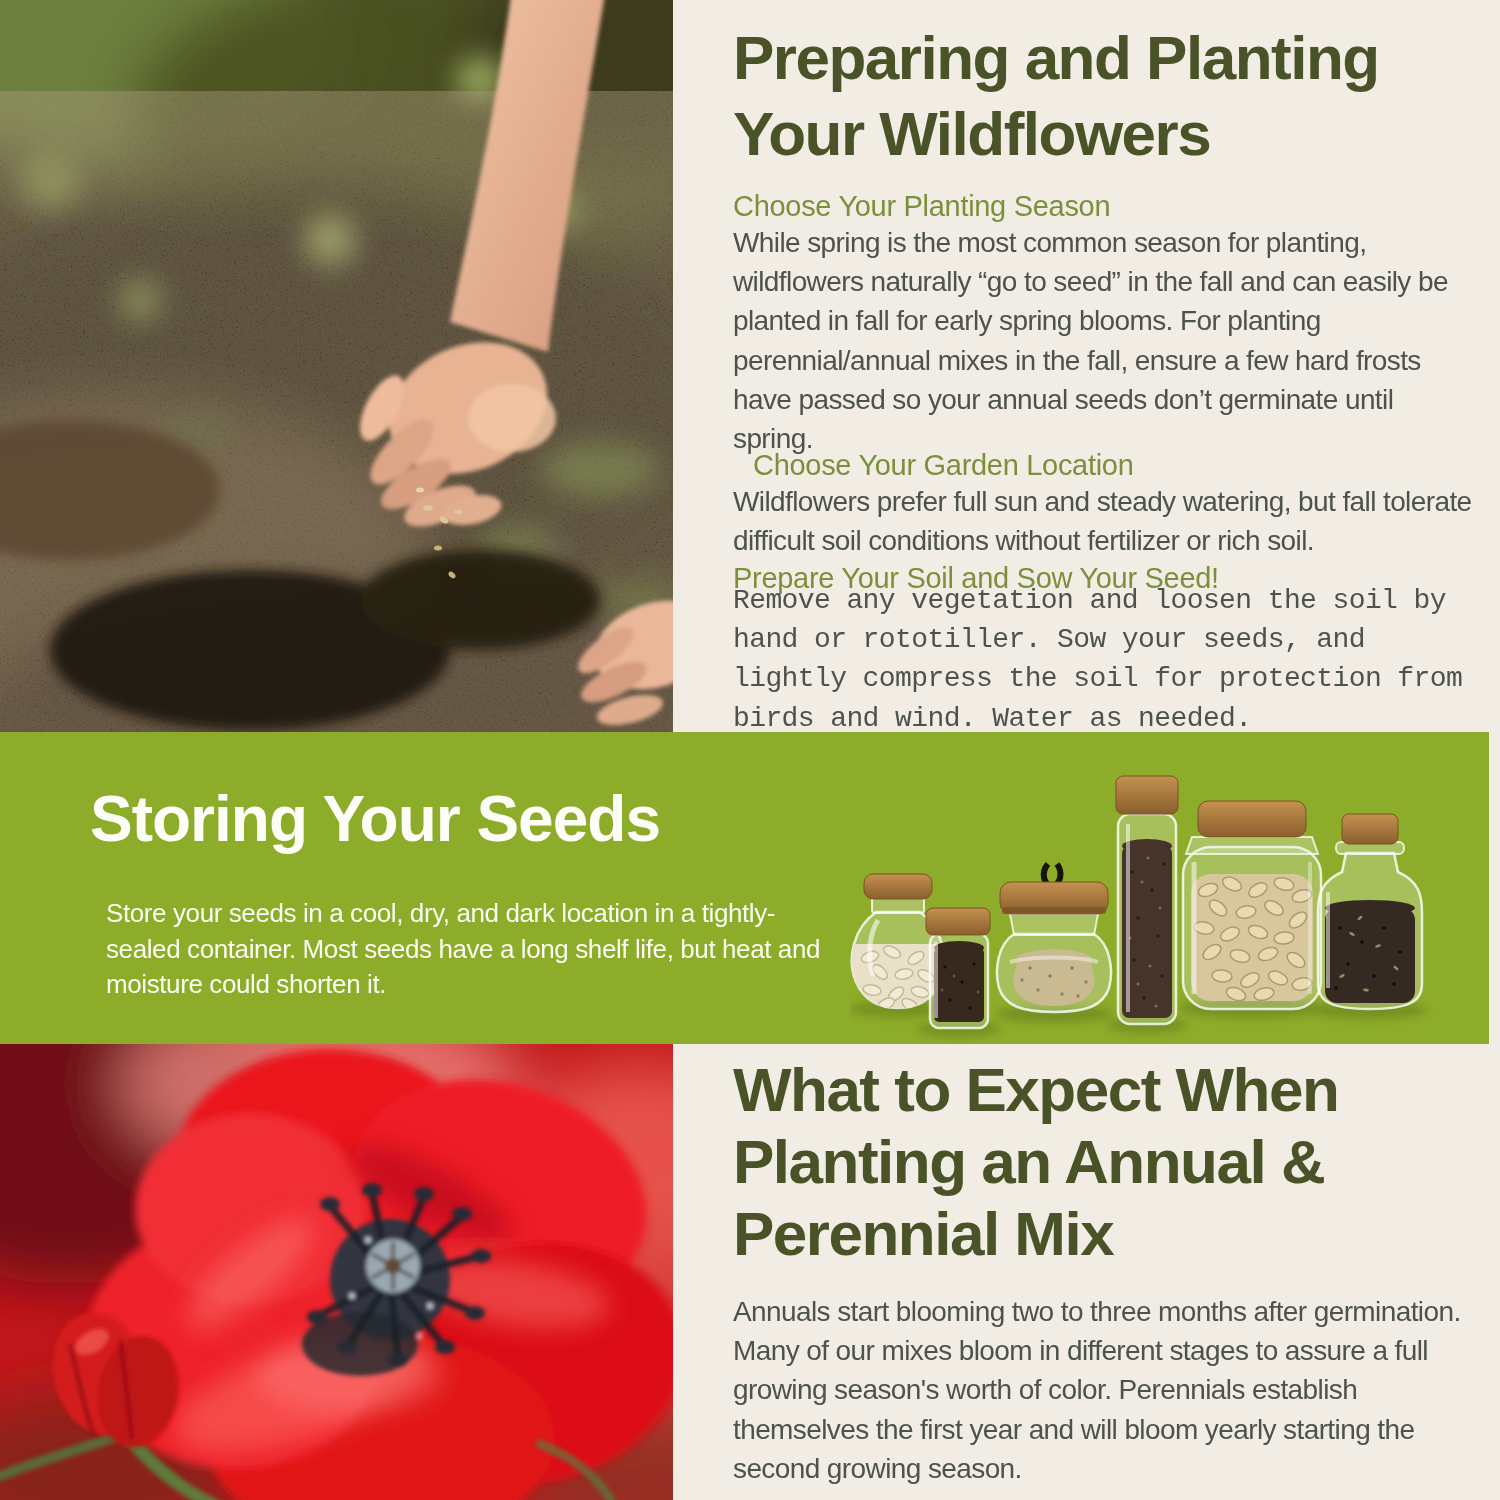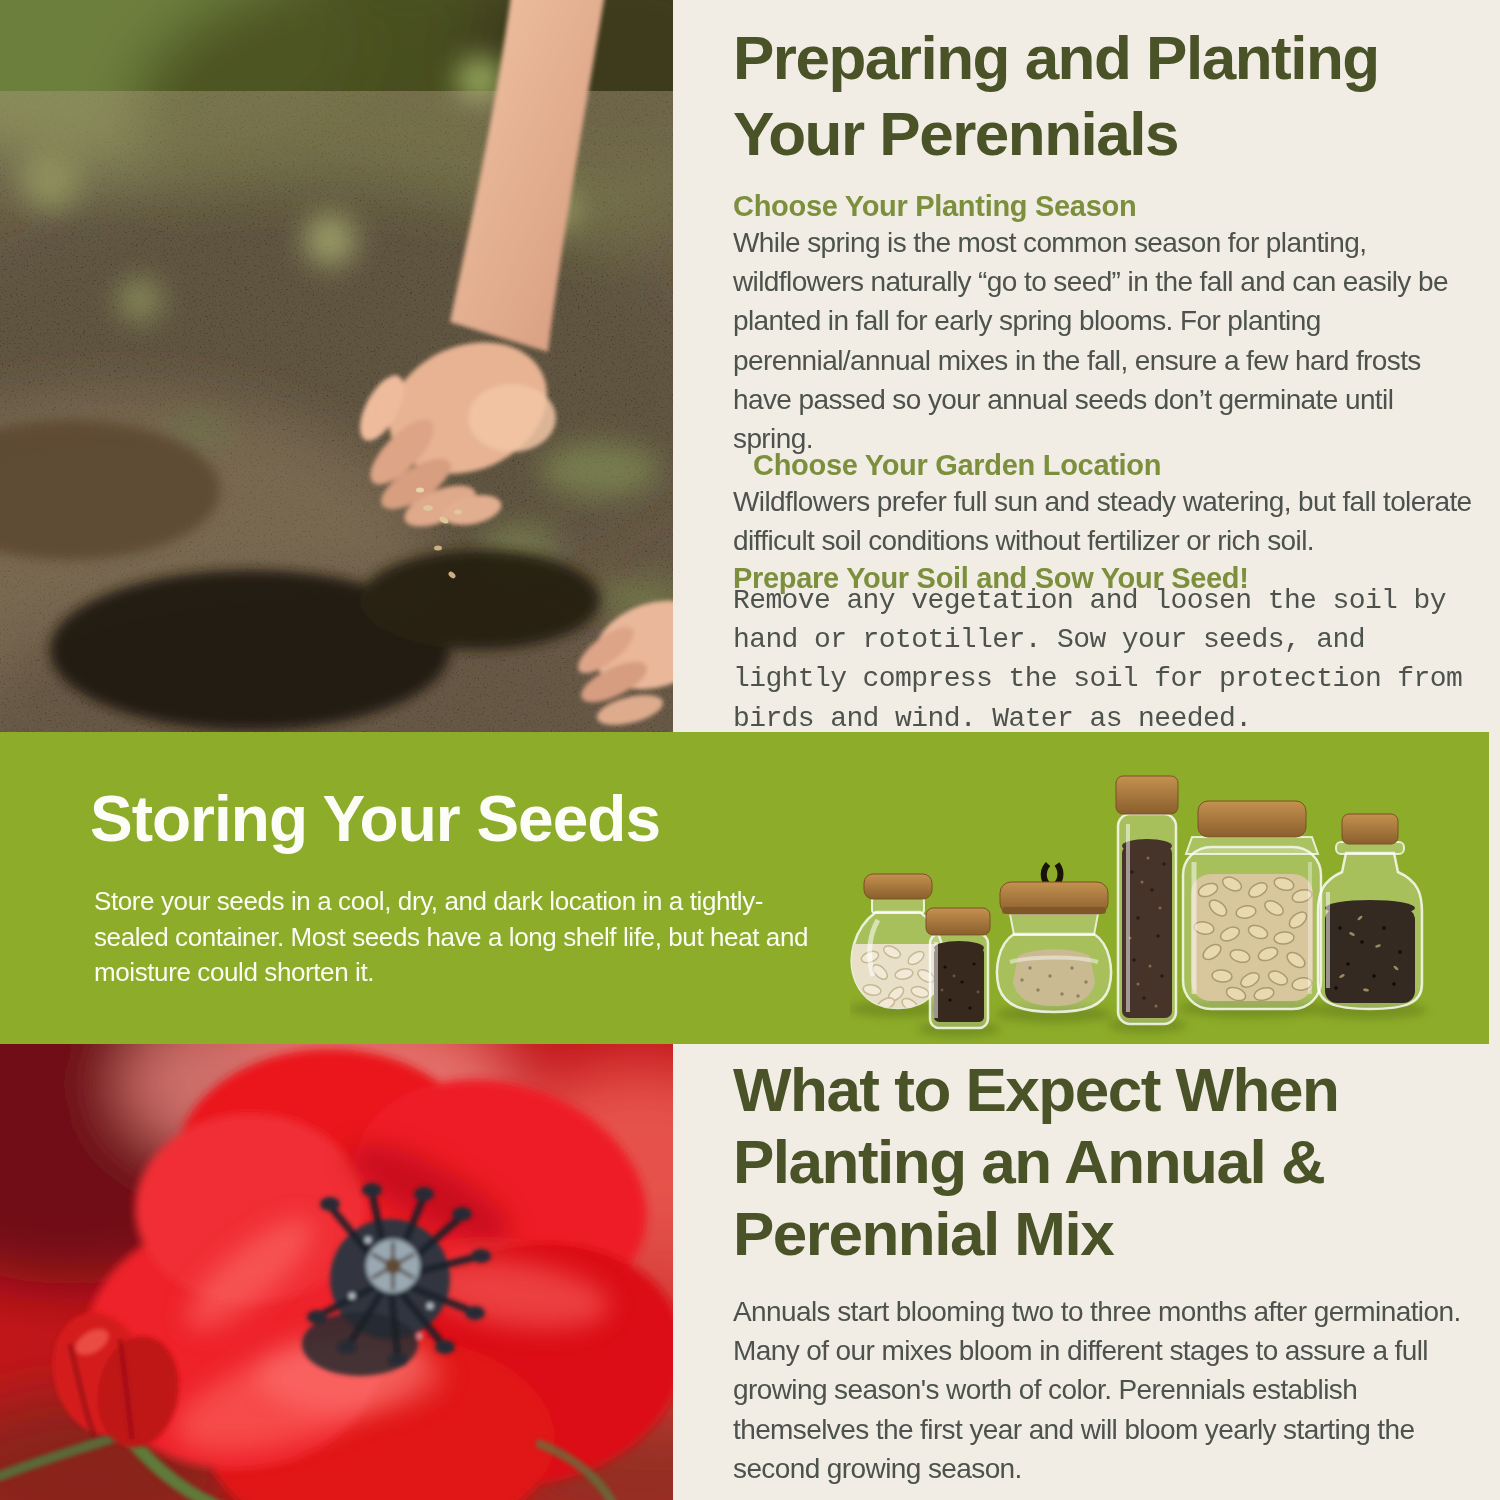--- a/index.html
+++ b/index.html
@@ -11,37 +11,37 @@
   .photo svg{display:block;width:100%;height:100%;}
   .photo-top{left:0;top:0;width:673px;height:732px;}
   .photo-bottom{left:0;top:1044px;width:673px;height:456px;}
   .content-top{position:absolute;left:733px;top:0;width:745px;height:732px;}
   .content-bottom{position:absolute;left:733px;top:1044px;width:745px;height:560px;}
   .h-big{
     position:absolute;margin:0;font-size:62px;font-weight:bold;
     line-height:1.22;letter-spacing:-1.5px;color:#4a5227;width:740px;
   }
   .subhead{
-    position:absolute;margin:0;font-size:29px;font-weight:bold;
+    position:absolute;margin:0;font-size:29px;font-weight:normal;
     color:#7c8f3d;letter-spacing:-0.3px;width:740px;
   }
   .para{
     position:absolute;margin:0;font-size:28px;line-height:1.4;
     color:#4d534c;letter-spacing:-0.6px;width:740px;
   }
   .band{
     position:absolute;left:0;top:732px;width:1489px;height:312px;
     background:#8dac29;
   }
   .band-title{
     position:absolute;left:90px;top:50px;margin:0;font-size:64px;
     font-weight:bold;letter-spacing:-1px;color:#fdfdf8;
   }
   .band-para{
-    position:absolute;left:90px;top:148px;margin:4px;width:720px;
+    position:absolute;left:90px;top:148px;margin:16px;width:720px;
     font-size:26px;line-height:1.37;letter-spacing:-0.4px;color:#fbfcf2;
   }
   .jars{position:absolute;left:850px;top:0;width:640px;height:312px;}
   .jars svg{display:block;width:100%;height:100%;}
 </style>
 </head>
 <body>
 
 <div class="canvas">
 
@@ -122,21 +122,21 @@
       <g filter="url(#b2)">
         <ellipse cx="655" cy="645" rx="62" ry="42" fill="#eab79a" transform="rotate(-18 655 645)"></ellipse>
         <ellipse cx="606" cy="650" rx="34" ry="13" fill="#dda488" transform="rotate(-38 606 650)"></ellipse>
         <ellipse cx="614" cy="682" rx="36" ry="14" fill="#d69d80" transform="rotate(-26 614 682)"></ellipse>
         <ellipse cx="630" cy="710" rx="34" ry="13" fill="#deab8d" transform="rotate(-14 630 710)"></ellipse>
       </g>
     </svg>
   </div>
 
   <div class="content-top">
-    <h1 class="h-big" style="top:20px;">Preparing and Planting Your Perennials</h1>
+    <h1 class="h-big" style="top:20px;">Preparing and Planting Your Wildflowers</h1>
 
     <h3 class="subhead" style="top:190px;">Choose Your Planting Season</h3>
     <p class="para" style="top:223px;">While spring is the most common season for planting, wildflowers naturally “go to seed” in the fall and can easily be planted in fall for early spring blooms. For planting perennial/annual mixes in the fall, ensure a few hard frosts have passed so your annual seeds don’t germinate until spring.</p>
 
     <h3 class="subhead" style="top:449px;margin-left:20px;">Choose Your Garden Location</h3>
     <p class="para" style="top:482px;">Wildflowers prefer full sun and steady watering, but fall tolerate difficult soil conditions without fertilizer or rich soil.</p>
 
     <h3 class="subhead" style="top:562px;">Prepare Your Soil and Sow Your Seed!</h3>
     <p class="para" style="top:581px;font-family:Liberation Mono, monospace;">Remove any vegetation and loosen the soil by hand or rototiller. Sow your seeds, and lightly compress the soil for protection from birds and wind. Water as needed.</p>
   </div>

